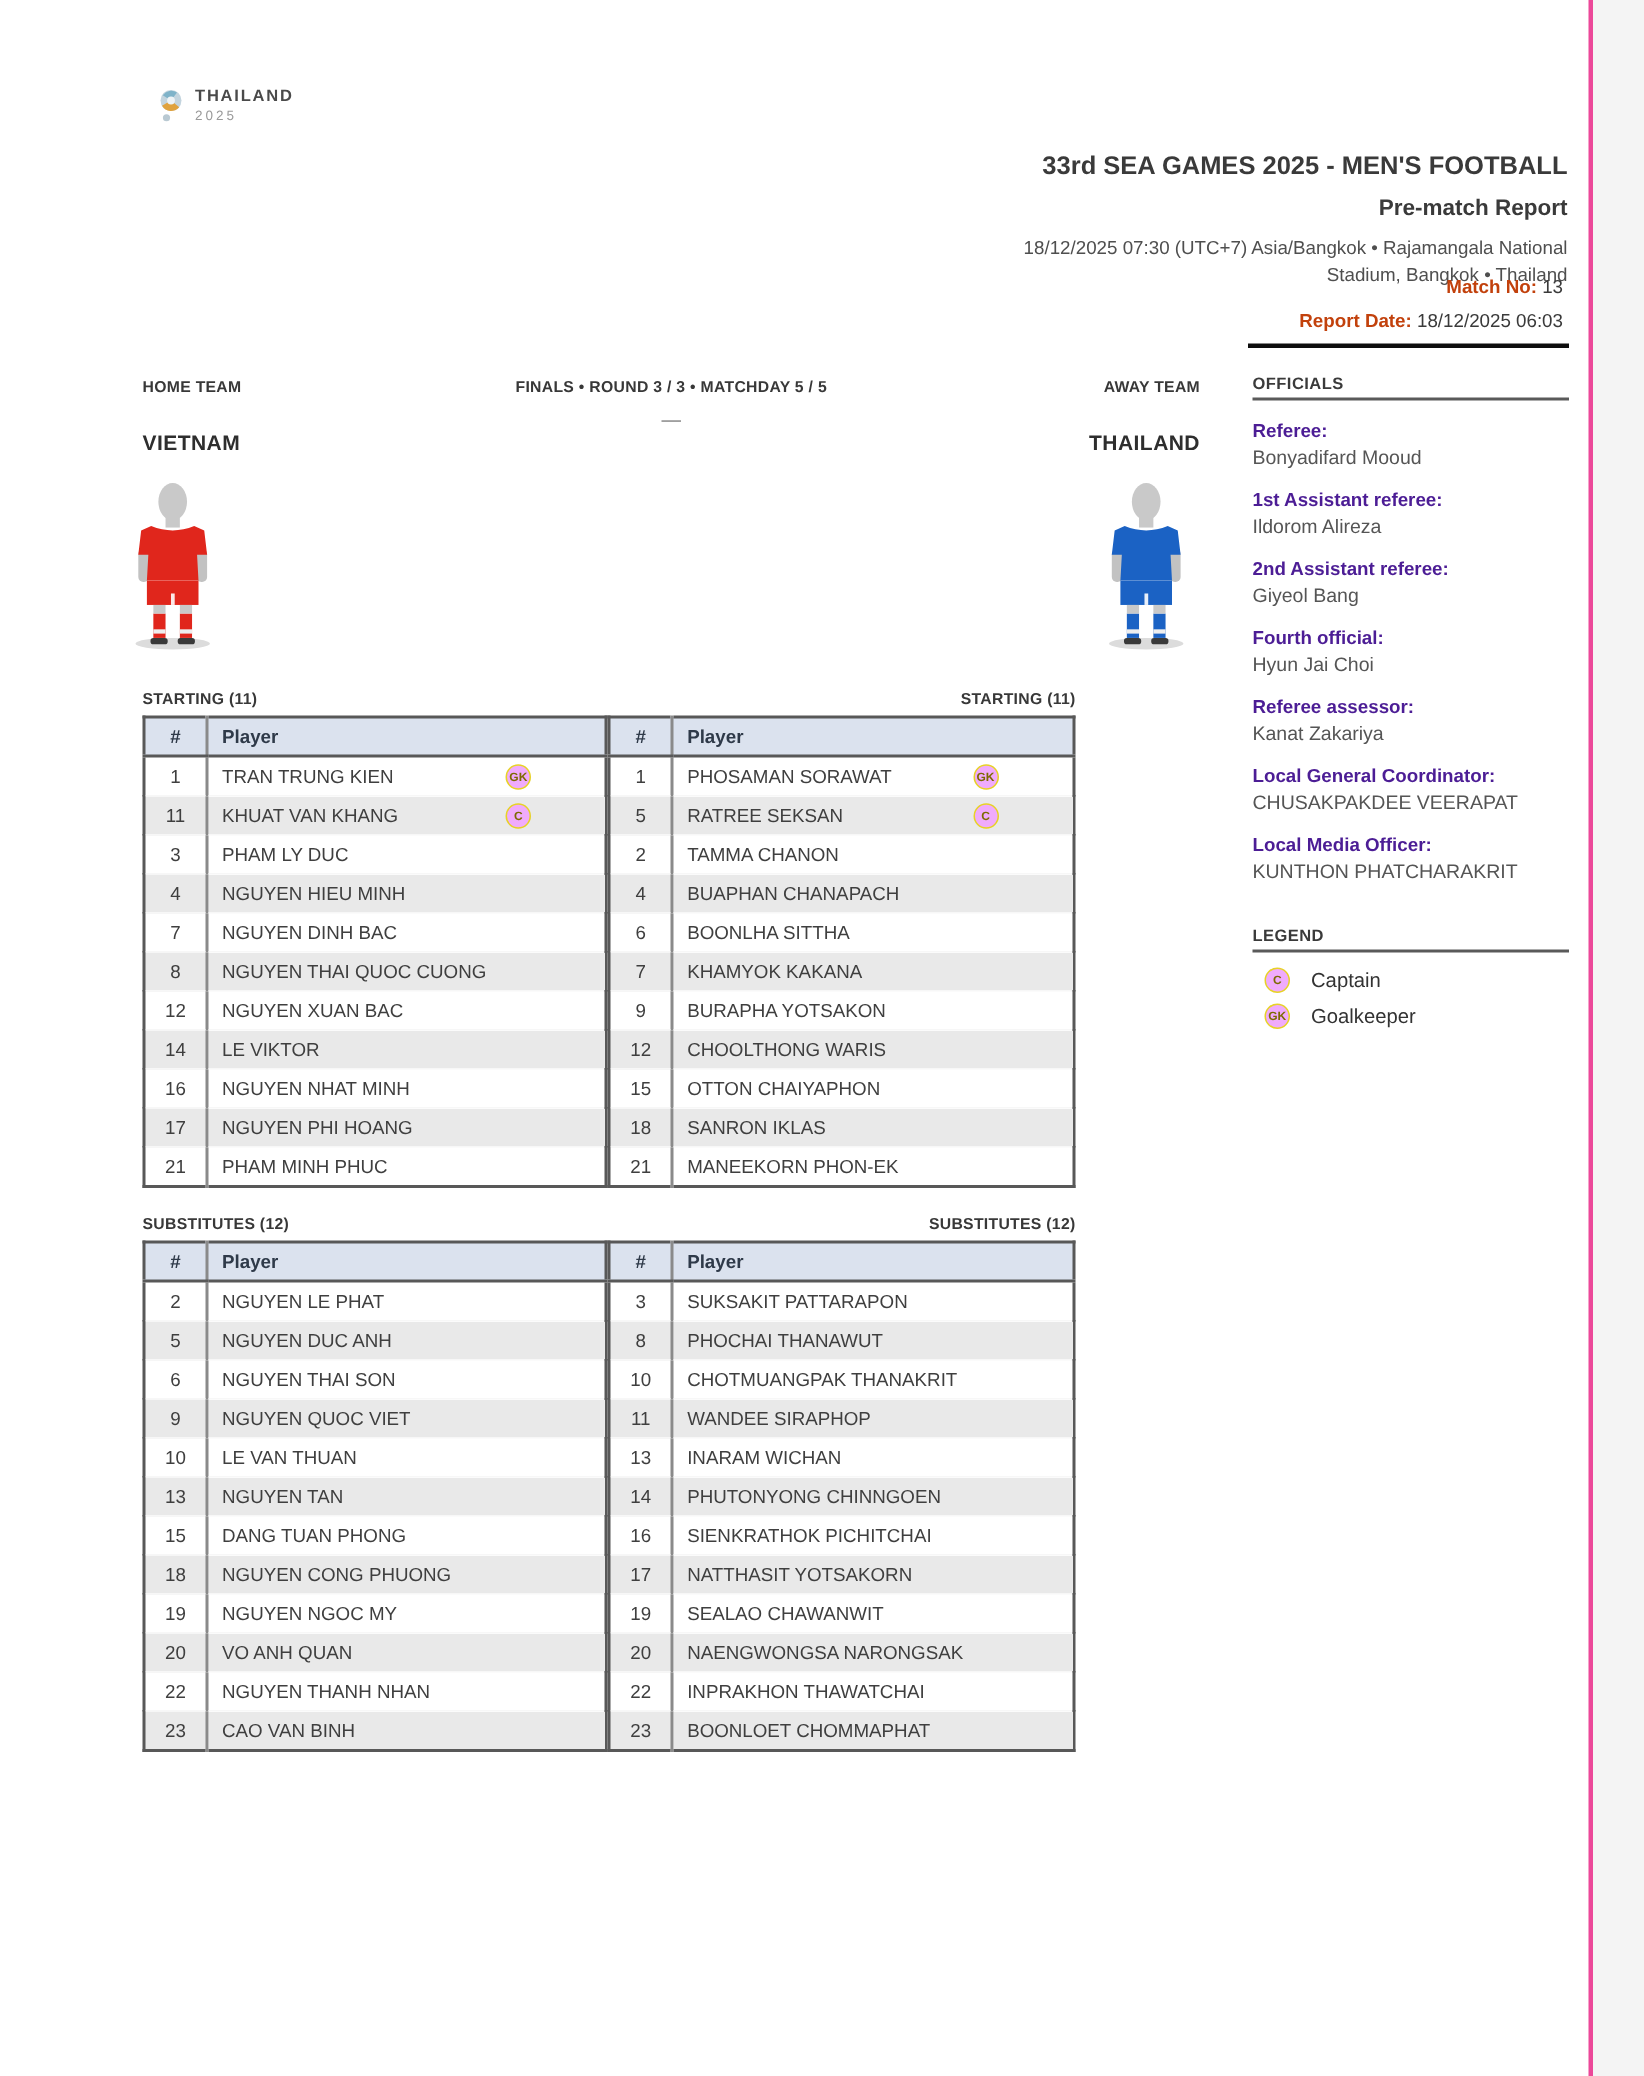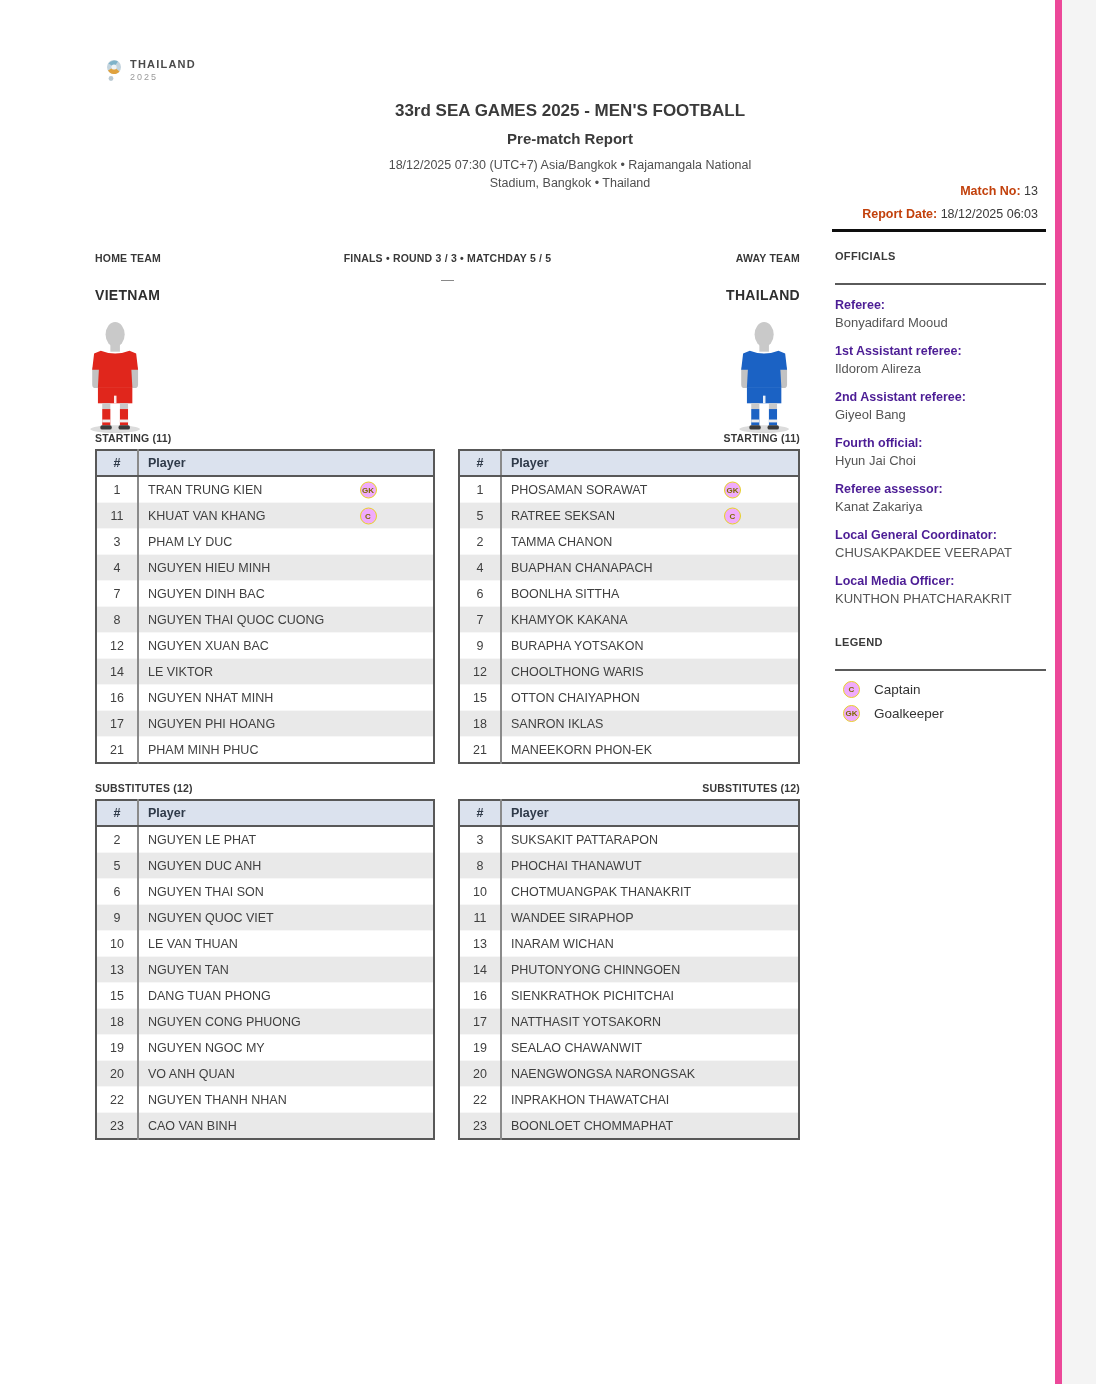--- a/index.html
+++ b/index.html
@@ -8,71 +8,71 @@
     width: 1096px; height: 1384px;
     background: #f4f4f4;
     font-family: "Liberation Sans", sans-serif;
     color: #3c3c3c;
     -webkit-font-smoothing: antialiased;
   }
   .page {
     position: relative;
     width: 1062px; height: 1384px;
     background: #ffffff;
-    border-right: 7px solid #ec4899;
+    border-right: 3px solid #ec4899;
     overflow: hidden;
   }
 
   
   .logo { position: absolute; left: 105px; top: 58px; display: flex; align-items: flex-start; gap: 5px; }
   .logo-icon { margin-top: 1px; }
   .logo-text { display: flex; flex-direction: column; line-height: 12px; }
   .logo-brand { font-size: 11px; font-weight: bold; color: #4a4a4a; letter-spacing: 1.2px; }
   .logo-year { font-size: 9px; color: #9a9a9a; letter-spacing: 2px; margin-top: 1px; }
 
-  .title-block { position: absolute; left: 95px; top: 101px; width: 950px; text-align: center; }
+  .title-block { position: absolute; left: 95px; top: 101px; width: 950px; text-align: right; }
   .doc-title { font-size: 17px; font-weight: bold; color: #3a3a3a; }
   .doc-subtitle { font-size: 15px; font-weight: bold; color: #3a3a3a; margin-top: 9px; }
   .doc-datetime { font-size: 12.5px; color: #4f4f4f; margin-top: 9px; line-height: 18px; }
 
   .match-meta { position: absolute; right: 17px; top: 180px; text-align: right; font-size: 12.5px; line-height: 23px; color: #3a3a3a; }
   .match-meta b { color: #c2410c; }
   .top-rule { position: absolute; left: 832px; top: 229px; width: 214px; height: 3px; background: #0e0e0e; }
 
   
   .teams-bar { position: absolute; left: 95px; top: 252px; width: 705px; display: grid; grid-template-columns: 1fr auto 1fr; font-size: 10.5px; font-weight: bold; color: #383838; letter-spacing: .2px; }
   .teams-bar .right { text-align: right; }
   .score-dash { position: absolute; left: 95px; top: 272px; width: 705px; text-align: center; font-size: 13px; color: #7a7a7a; }
   .team-names { position: absolute; left: 95px; top: 287px; width: 705px; display: flex; justify-content: space-between; font-size: 14px; font-weight: bold; color: #2e2e2e; letter-spacing: .3px; }
 
   .kit { position: absolute; top: 320px; }
   .kit-home { left: 75px; }
   .kit-away { left: 724px; }
 
   
-  .main-tables { position: absolute; left: 95px; top: 432px; width: 705px; display: flex; justify-content: space-between; }
+  .main-tables { position: absolute; left: 95px; top: 460px; width: 622px; display: flex; justify-content: space-between; }
   .squad-col { width: 340px; }
   .squad-col.away { width: 342px; }
   .squad-title { font-size: 10.5px; font-weight: bold; color: #383838; margin-bottom: 5px; letter-spacing: .2px; }
   .squad-col.away .squad-title { text-align: right; }
   .squad-title.subs { margin-top: 18px; }
 
   table.squad { width: 100%; border-collapse: collapse; table-layout: fixed; border: 2px solid #585858; font-size: 12.5px; color: #3f3f3f; }
   table.squad th { background: #dbe2ee; text-align: left; font-weight: bold; color: #2f3a49; padding: 5px 9px; border-bottom: 2px solid #585858; }
   table.squad th.col-num, table.squad td.col-num { width: 42px; text-align: center; border-right: 2px solid #8a8a8a; padding-left: 2px; padding-right: 2px; }
   table.squad td { padding: 5.5px 9px; border-bottom: 1px solid #f7f7f7; }
   table.squad tbody tr:nth-child(even) td { background: #e9e9e9; }
   table.squad td.col-player { position: relative; }
 
   .badge { display: inline-flex; width: 17px; height: 17px; border-radius: 50%; background: #f0abfc; border: 1px solid #e7d226; color: #7c6a00; font-size: 8px; font-weight: bold; align-items: center; justify-content: center; flex: 0 0 auto; }
   td .badge { position: absolute; left: 75%; top: 50%; transform: translateY(-50%); }
 
   
   .side-panel { position: absolute; left: 835px; top: 250px; width: 211px; }
-  .panel-heading { font-size: 11px; font-weight: bold; color: #3a3a3a; letter-spacing: .3px; padding-bottom: 21px; border-bottom: 2px solid #5a5a5a; }
+  .panel-heading { font-size: 11px; font-weight: bold; color: #3a3a3a; letter-spacing: .3px; padding-bottom: 3px; border-bottom: 2px solid #5a5a5a; }
   .officials-list { margin-top: 12px; }
   .official-entry { margin-bottom: 11px; }
   .official-label { font-size: 12.5px; font-weight: bold; color: #4c1d95; line-height: 17px; }
   .official-value { font-size: 13px; color: #555; line-height: 18px; }
 
   .legend-panel { margin-top: 28px; }
   .legend-items { margin-top: 10px; }
   .legend-item { display: flex; align-items: center; gap: 14px; margin-bottom: 7px; padding-left: 8px; }
   .legend-label { font-size: 13.5px; color: #333; }
 </style>

